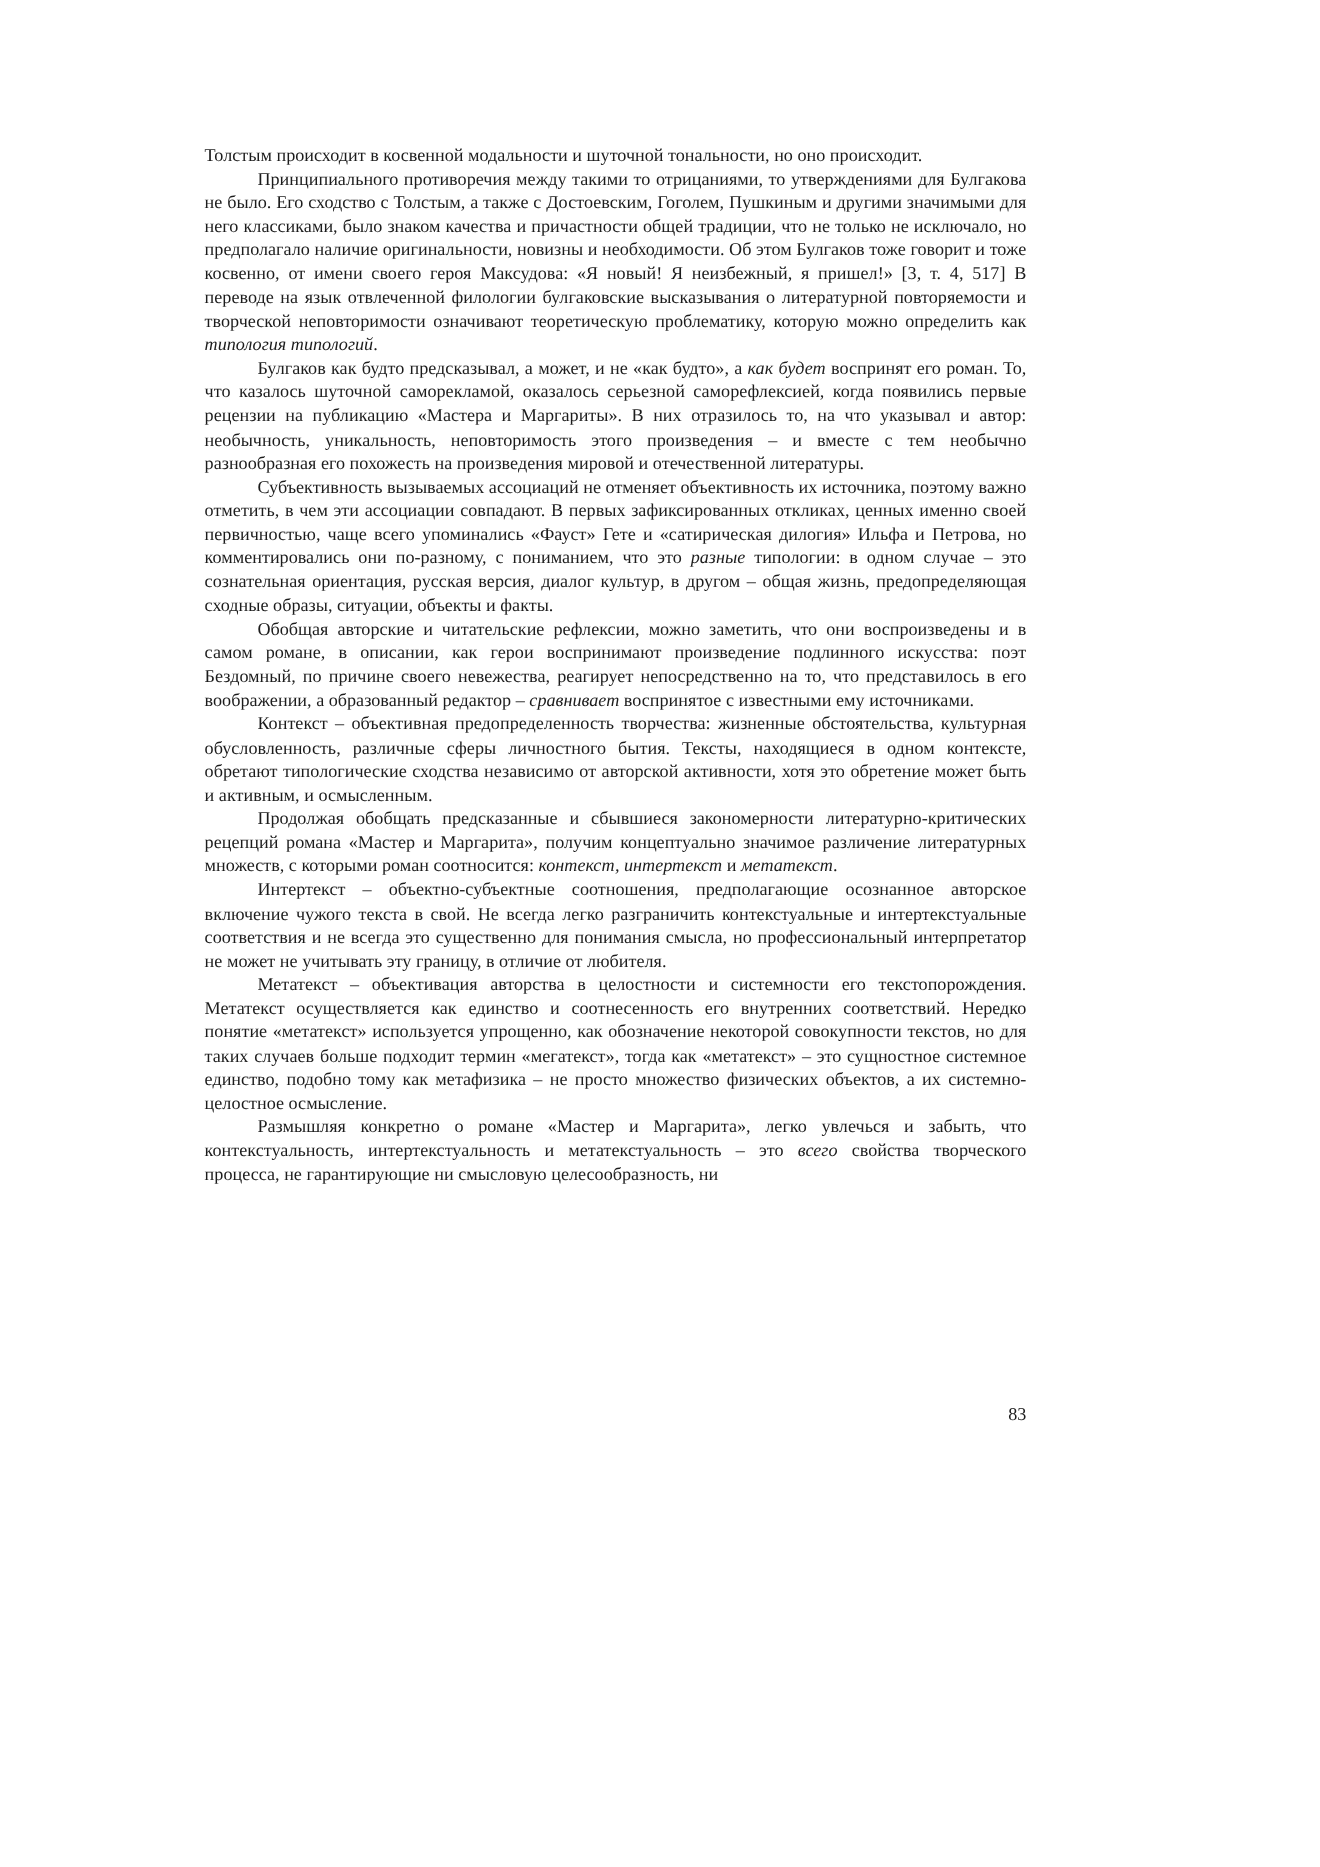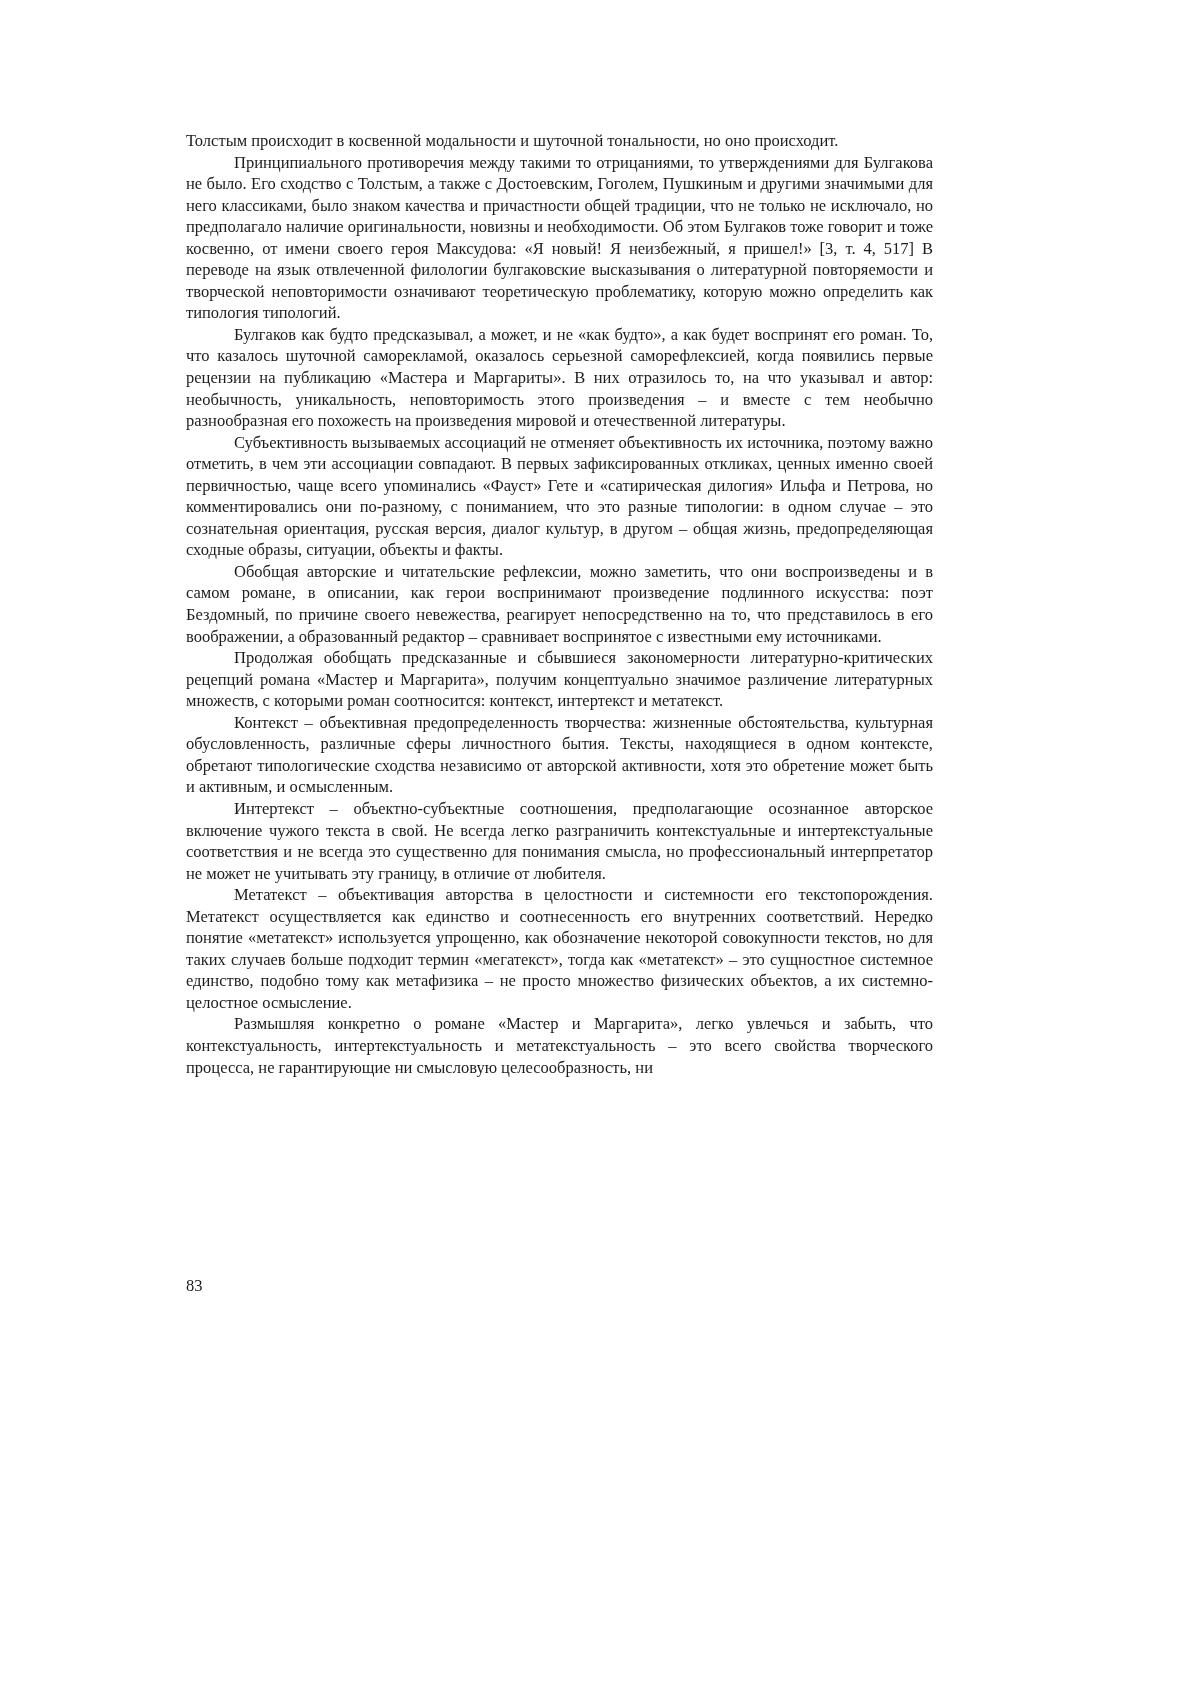--- a/index.html
+++ b/index.html
@@ -27,40 +27,41 @@
   }
   .text-block p {
     margin: 0;
     padding: 0;
     text-indent: 48px;
   }
   .text-block p.no-indent {
     text-indent: 0;
   }
   .text-block span.italic {
+    font-style: italic;
   }
   .page-number {
     position: absolute;
     left: 186px;
     width: 747px;
     top: 1276px;
-    text-align: left;
+    text-align: right;
     font-size: 16.5px;
   }
 </style>
 </head>
 <body>
 
 <div class="page">
   <div class="text-block">
       <p class="no-indent"><span>Толстым происходит в косвенной модальности и шуточной тональности, но оно происходит.</span></p>
       <p><span>Принципиального противоречия между такими то отрицаниями, то утверждениями для Булгакова не было. Его сходство с Толстым, а также с Достоевским, Гоголем, Пушкиным и другими значимыми для него классиками, было знаком качества и причастности общей традиции, что не только не исключало, но предполагало наличие оригинальности, новизны и необходимости. Об этом Булгаков тоже говорит и тоже косвенно, от имени своего героя Максудова: «Я новый! Я неизбежный, я пришел!» [3, т. 4, 517] В переводе на язык отвлеченной филологии булгаковские высказывания о литературной повторяемости и творческой неповторимости означивают теоретическую проблематику, которую можно определить как </span><span class="italic">типология типологий</span><span>.</span></p>
       <p><span>Булгаков как будто предсказывал, а может, и не «как будто», а </span><span class="italic">как будет</span><span> воспринят его роман. То, что казалось шуточной саморекламой, оказалось серьезной саморефлексией, когда появились первые рецензии на публикацию «Мастера и Маргариты». В них отразилось то, на что указывал и автор: необычность, уникальность, неповторимость этого произведения – и вместе с тем необычно разнообразная его похожесть на произведения мировой и отечественной литературы.</span></p>
       <p><span>Субъективность вызываемых ассоциаций не отменяет объективность их источника, поэтому важно отметить, в чем эти ассоциации совпадают. В первых зафиксированных откликах, ценных именно своей первичностью, чаще всего упоминались «Фауст» Гете и «сатирическая дилогия» Ильфа и Петрова, но комментировались они по-разному, с пониманием, что это </span><span class="italic">разные</span><span> типологии: в одном случае – это сознательная ориентация, русская версия, диалог культур, в другом – общая жизнь, предопределяющая сходные образы, ситуации, объекты и факты.</span></p>
       <p><span>Обобщая авторские и читательские рефлексии, можно заметить, что они воспроизведены и в самом романе, в описании, как герои воспринимают произведение подлинного искусства: поэт Бездомный, по причине своего невежества, реагирует непосредственно на то, что представилось в его воображении, а образованный редактор – </span><span class="italic">сравнивает</span><span> воспринятое с известными ему источниками.</span></p>
+      <p><span>Контекст – объективная предопределенность творчества: жизненные обстоятельства, культурная обусловленность, различные сферы личностного бытия. Тексты, находящиеся в одном контексте, обретают типологические сходства независимо от авторской активности, хотя это обретение может быть и активным, и осмысленным.</span></p>
       <p><span>Продолжая обобщать предсказанные и сбывшиеся закономерности литературно-критических рецепций романа «Мастер и Маргарита», получим концептуально значимое различение литературных множеств, с которыми роман соотносится: </span><span class="italic">контекст, интертекст</span><span> и </span><span class="italic">метатекст</span><span>.</span></p>
-      <p><span>Контекст – объективная предопределенность творчества: жизненные обстоятельства, культурная обусловленность, различные сферы личностного бытия. Тексты, находящиеся в одном контексте, обретают типологические сходства независимо от авторской активности, хотя это обретение может быть и активным, и осмысленным.</span></p>
       <p><span>Интертекст – объектно-субъектные соотношения, предполагающие осознанное авторское включение чужого текста в свой. Не всегда легко разграничить контекстуальные и интертекстуальные соответствия и не всегда это существенно для понимания смысла, но профессиональный интерпретатор не может не учитывать эту границу, в отличие от любителя.</span></p>
       <p><span>Метатекст – объективация авторства в целостности и системности его текстопорождения. Метатекст осуществляется как единство и соотнесенность его внутренних соответствий. Нередко понятие «метатекст» используется упрощенно, как обозначение некоторой совокупности текстов, но для таких случаев больше подходит термин «мегатекст», тогда как «метатекст» – это сущностное системное единство, подобно тому как метафизика – не просто множество физических объектов, а их системно-целостное осмысление.</span></p>
       <p><span>Размышляя конкретно о романе «Мастер и Маргарита», легко увлечься и забыть, что контекстуальность, интертекстуальность и метатекстуальность – это </span><span class="italic">всего</span><span> свойства творческого процесса, не гарантирующие ни смысловую целесообразность, ни</span></p>
     </div>
   <div class="page-number">83</div>
 </div>
 
 </body></html>

